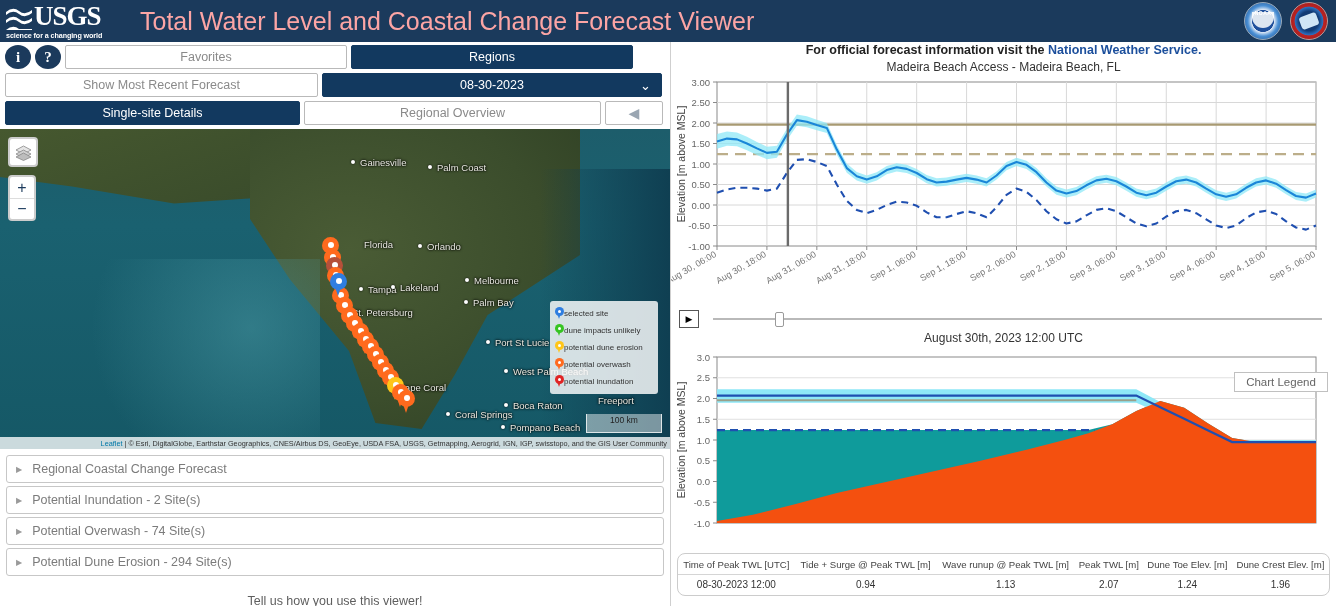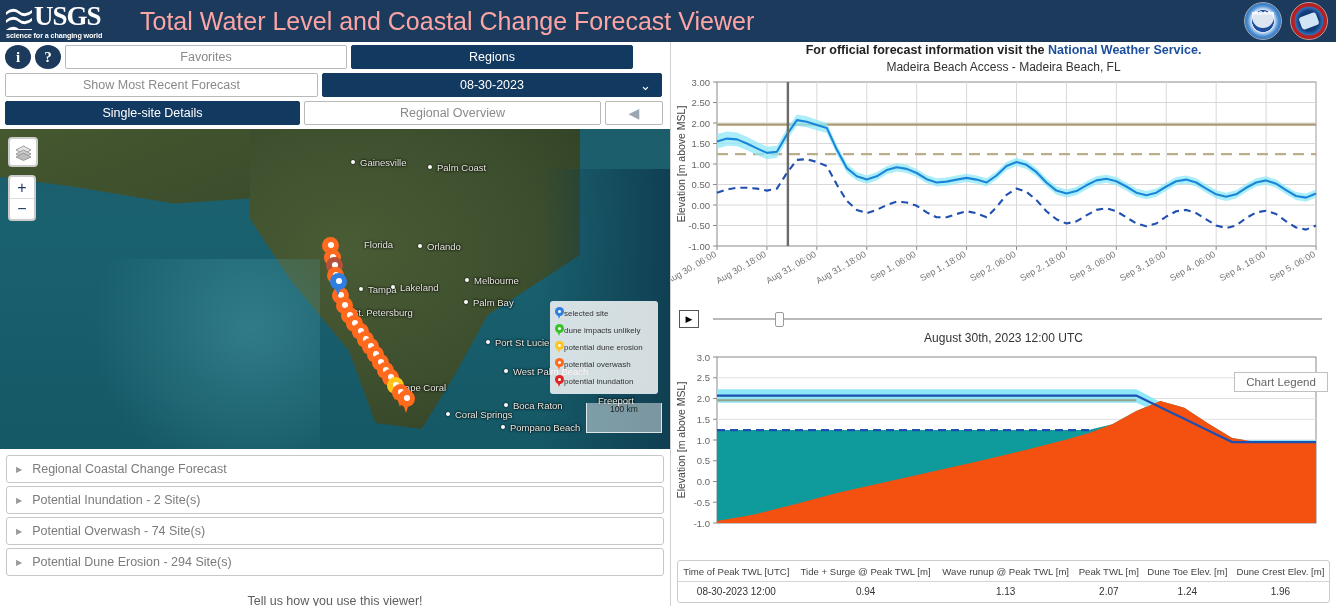--- a/index.html
+++ b/index.html
@@ -117,21 +117,21 @@
     border-top: 6px solid currentColor; }
   .pin em { position:absolute; left: 3px; top: 2.6px; width: 3.4px; height: 3.4px;
     background: #fff; border-radius: 50%; }
   .map-marker { position: absolute; width: 17px; height: 25px; z-index: 4; }
   .map-marker .head { width: 17px; height: 17px; border-radius: 50% 50% 50% 50%; }
   .map-marker .tail { position: absolute; left: 4px; top: 11px;
     border-left: 4.5px solid transparent; border-right: 4.5px solid transparent;
     border-top: 12px solid currentColor; }
   .map-marker .dot { position: absolute; left: 5.6px; top: 4.6px; width: 6px; height: 6px;
     background: #fff; border-radius: 50%; }
-  .scalebar { position: absolute; right: 8px; bottom: 16px; width: 76px; height: 30px;
+  .scalebar { position: absolute; right: 8px; bottom: 16px; width: 76px; height: 19px;
     border: 1px solid rgba(255,255,255,.75); border-top: none; background: rgba(255,255,255,.45);
     font-size: 8.5px; color: #222; text-align: center; line-height: 13px; }
   .attrib { position: absolute; left: 0; right: 0; bottom: 0; height: 12px;
     background: rgba(255,255,255,.78); font-size: 7.3px; color: #333;
     display: flex; align-items: center; justify-content: flex-end; padding-right: 3px;
     white-space: nowrap; overflow: hidden; }
   .attrib a { color: #0078a8; text-decoration: none; }
 
   
   .accordion { padding: 6px 6px 0 6px; }
@@ -159,22 +159,22 @@
     padding: 0 6px; }
   .slider-track { height: 2px; background: #b9b9b9; width: 100%; }
   .slider-thumb { position: absolute; left: 68px; top: 2px; width: 9px; height: 15px;
     background: #fff; border: 1px solid #9a9a9a; border-radius: 2px; cursor: pointer; }
   .legend-btn { position: absolute; right: 8px; top: 330px; width: 94px; height: 20px;
     border: 1px solid #c0c0c0; background: #fff; font-size: 11.5px; color: #666;
     display: flex; align-items: center; justify-content: center; cursor: pointer; z-index: 8; }
   .profile-title { text-align: center; font-size: 12px; color: #333; padding-top: 3px; }
 
   
-  .tbl-wrap { position: absolute; left: 6px; right: 6px; bottom: 3px;
-    border: 1px solid #ccc; border-radius: 3px; background: #fff; }
+  .tbl-wrap { position: absolute; left: 6px; right: 6px; bottom: 10px;
+    border: 1px solid #ccc; border-radius: 8px; background: #fff; }
   table { width: 100%; border-collapse: collapse; }
   th { font-size: 9.6px; font-weight: normal; color: #444; padding: 5px 2px 4px;
     border-bottom: 1px solid #d5d5d5; }
   td { font-size: 10px; color: #333; padding: 4px 2px 5px; text-align: center; }
 </style>
 </head>
 <body>
 
 <div class="app">
 
@@ -395,20 +395,23 @@
                 <span class="pin" style="color:#e02424">
                   <i style="background:#e02424"></i>
                   <em></em>
                 </span>
                 <span>potential inundation</span>
               </div>
             </div>
         </div>
 
         <div class="scalebar">100 km</div>
+        <div class="attrib">
+          <a href="#">Leaflet</a>&nbsp;<span>| © Esri, DigitalGlobe, Earthstar Geographics, CNES/Airbus DS, GeoEye, USDA FSA, USGS, Getmapping, Aerogrid, IGN, IGP, swisstopo, and the GIS User Community</span>
+        </div>
       </div>
 
       <div class="accordion">
         <div id="acc-rows">
             <div class="acc-item">
               <span class="acc-caret">▶</span>
               <span>Regional Coastal Change Forecast</span>
             </div>
             <div class="acc-item">
               <span class="acc-caret">▶</span>

